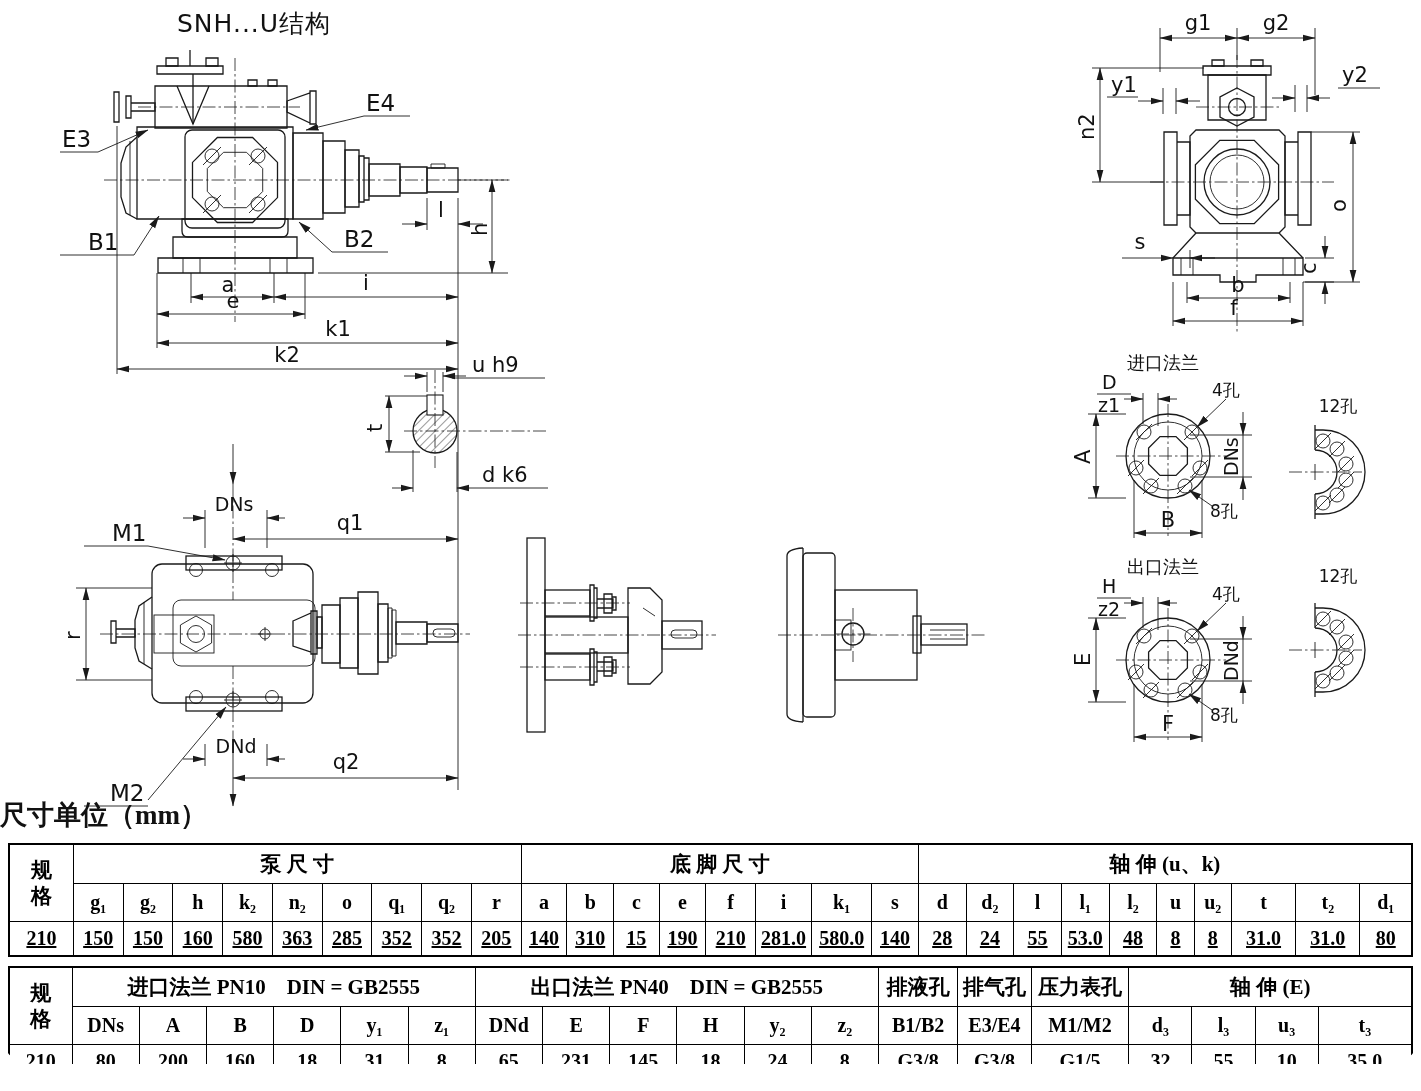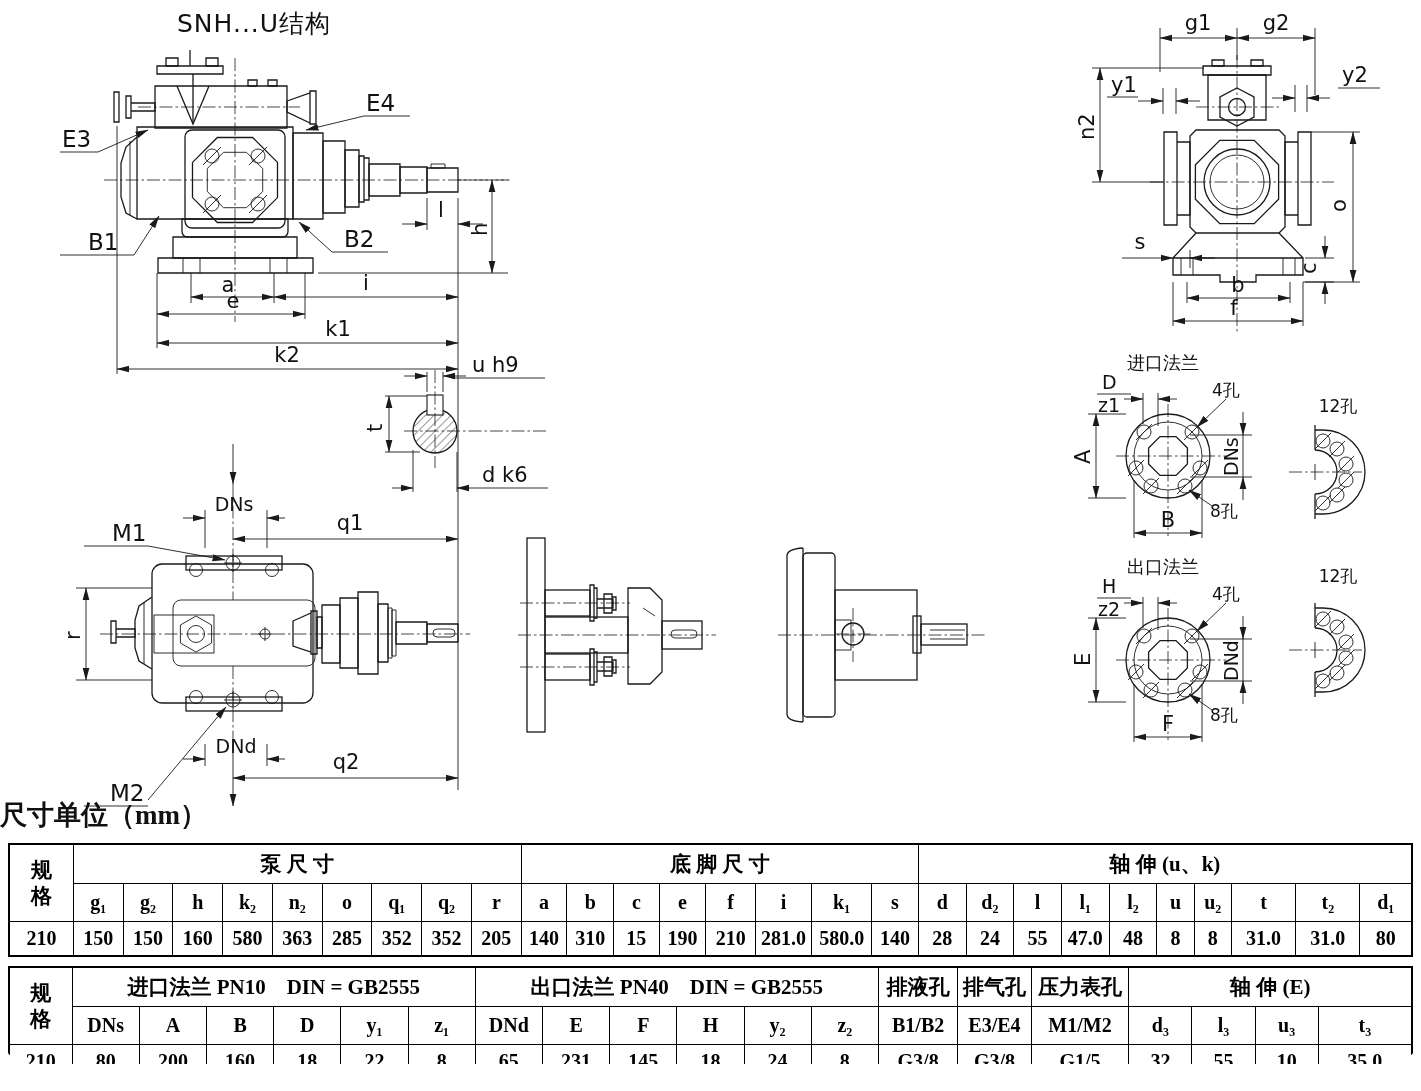--- a/index.html
+++ b/index.html
@@ -25,21 +25,21 @@
         font-family:"Liberation Serif","DejaVu Serif",serif;font-weight:bold;font-size:27px;}
   .dimtbl{position:absolute;left:8px;border-collapse:collapse;table-layout:fixed;
           font-family:"Liberation Serif","DejaVu Serif",serif;font-weight:bold;color:#000;}
   #t1{top:843px;width:1405px;}
   #t2{top:966px;width:1405px;}
   .dimtbl td{border:1.6px solid #000;text-align:center;vertical-align:middle;padding:0;
              font-size:20px;overflow:hidden;}
   .dimtbl{border:2.5px solid #000;}
   .dimtbl tr.grp td{height:38px;font-size:21px;white-space:pre;}
   .dimtbl tr.sub td{height:37px;}
-  .dimtbl tr.dat td{height:33px;}
+  .dimtbl tr.dat td{height:33px;text-decoration:underline;}
   .spec{white-space:pre-line;font-size:21px;line-height:1.25;}
 </style>
 </head>
 <body>
 
 <div id="stage">
 
 <svg id="drawing" width="1421" height="840" viewBox="0 0 1421 840">
   <defs>
     <pattern id="hatch" width="6" height="6" patternUnits="userSpaceOnUse" patternTransform="rotate(45)">
@@ -542,21 +542,21 @@
     <td>310</td>
     <td>15</td>
     <td>190</td>
     <td>210</td>
     <td>281.0</td>
     <td>580.0</td>
     <td>140</td>
     <td>28</td>
     <td>24</td>
     <td>55</td>
-    <td>47.0</td>
+    <td>53.0</td>
     <td>48</td>
     <td>8</td>
     <td>8</td>
     <td>31.0</td>
     <td>31.0</td>
     <td>80</td>
   </tr>
 </tbody>
     </table>
 
@@ -614,21 +614,21 @@
     <td>l₃</td>
     <td>u₃</td>
     <td>t₃</td>
   </tr>
   <tr class="dat">
     <td>210</td>
     <td>80</td>
     <td>200</td>
     <td>160</td>
     <td>18</td>
-    <td>22</td>
+    <td>31</td>
     <td>8</td>
     <td>65</td>
     <td>231</td>
     <td>145</td>
     <td>18</td>
     <td>24</td>
     <td>8</td>
     <td>G3/8</td>
     <td>G3/8</td>
     <td>G1/5</td>

